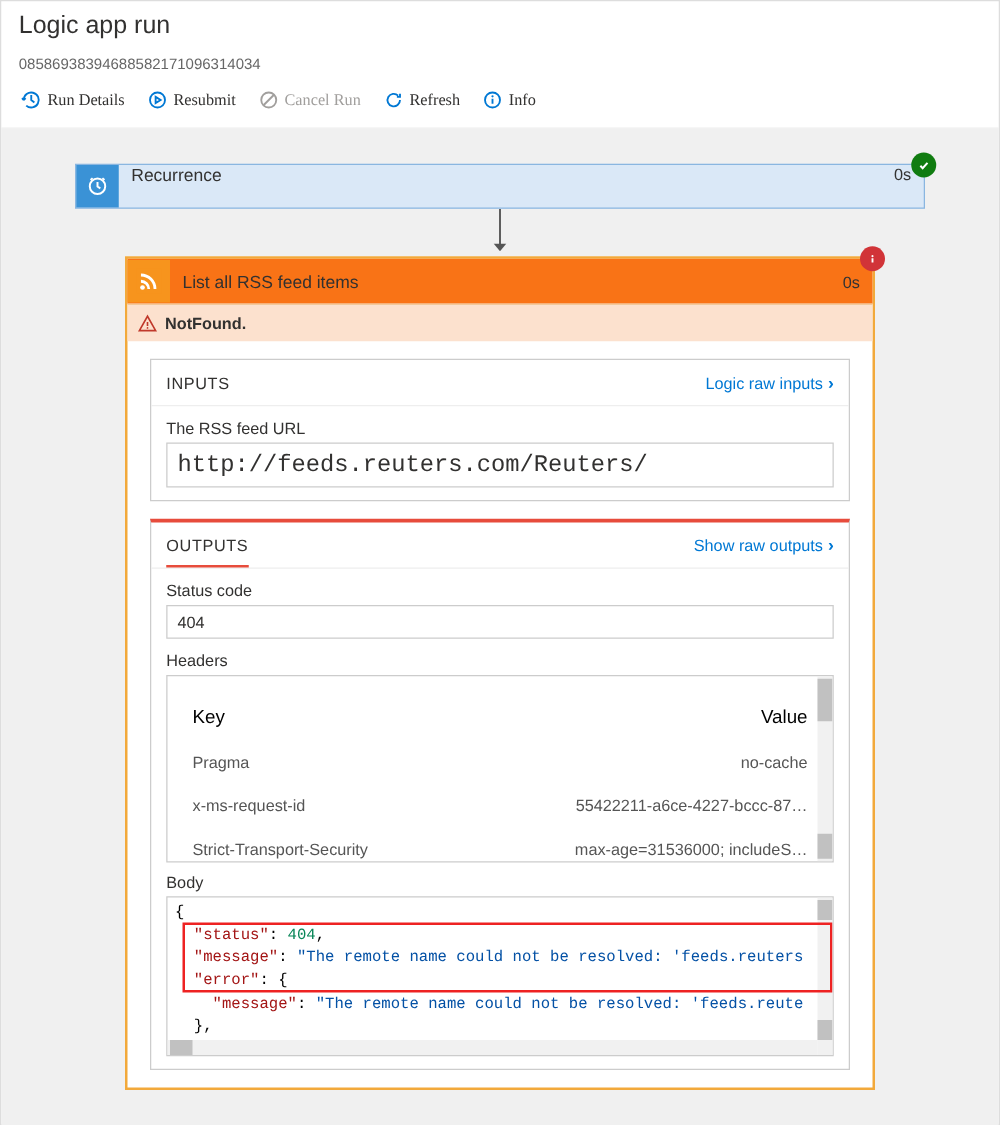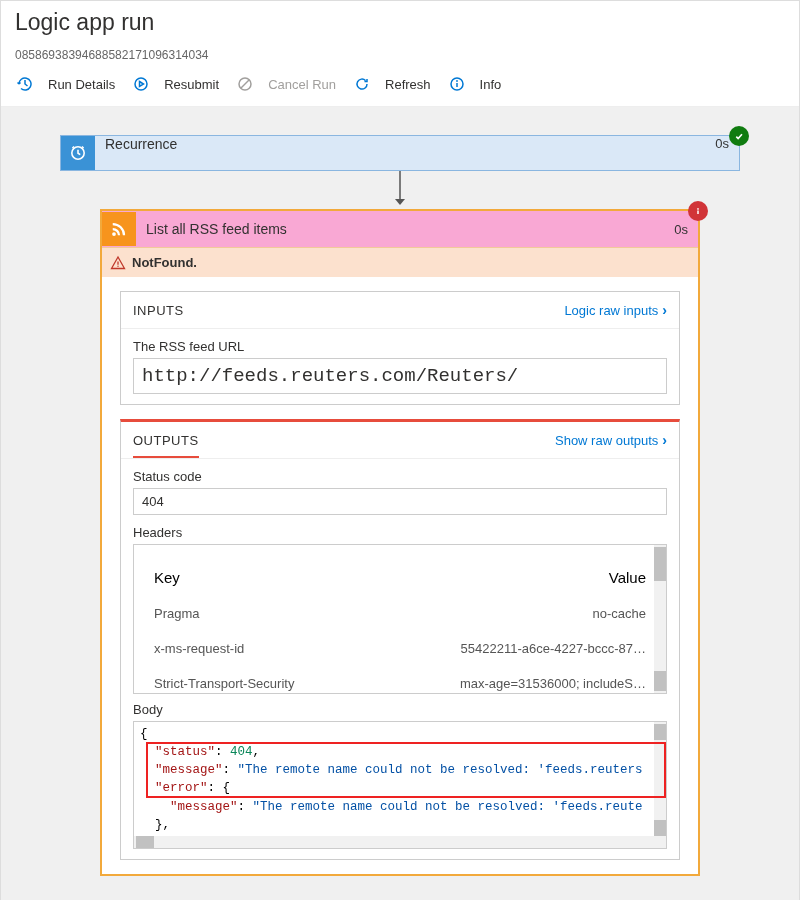--- a/index.html
+++ b/index.html
@@ -1,22 +1,22 @@
 <!DOCTYPE html>
 <html><head>
 <meta charset="utf-8">
 <style>
   * { box-sizing: border-box; margin: 0; padding: 0; }
   body { font-family: "Segoe UI", Arial, sans-serif; font-size: 13px; color: #323130; background: #fff; }
   .page { width: 800px; height: 900px; position: relative; border: 1px solid #ddd; }
   .header { padding: 8px 14px 4px 14px; }
-  .title { font-size: 23px; font-weight: 400; }
+  .title { font-size: 20px; font-weight: 400; }
   .runid { font-size: 12px; color: #666; margin-top: 12px; }
   .toolbar { display: flex; gap: 6px; padding: 6px 10px 10px 10px; border-bottom: 1px solid #eee; align-items: center; }
-  .tb-btn { display: flex; align-items: center; gap: 15px; padding: 4px 6px; cursor: pointer; border-radius: 2px; }
+  .tb-btn { display: flex; align-items: center; gap: 5px; padding: 4px 6px; cursor: pointer; border-radius: 2px; font-family: Liberation Serif, serif; }
   .tb-btn.disabled { color: #a19f9d; cursor: default; }
   .tb-btn .ic { width: 16px; height: 16px; display: flex; align-items: center; justify-content: center; }
   .ic svg { width: 16px; height: 16px; }
   .blue-stroke { stroke: #0078d4; fill: none; stroke-width: 1.5; }
   .grey-stroke { stroke: #a19f9d; fill: none; stroke-width: 1.5; }
 
   .canvas { background: #f0f0f0; padding: 28px 0 0 0; height: calc(900px - 80px); overflow: hidden; position: relative; }
   .flow { display: flex; flex-direction: column; align-items: center; }
 
   .step { width: 680px; border: 1px solid #8ab6e0; display: flex; align-items: flex-start; height: 36px; position: relative; }
@@ -25,21 +25,21 @@
   .step-label { flex: 1; padding: 0 10px; font-size: 14px; }
   .step-dur { padding: 0 10px; font-size: 13px; color: #333; }
   .status-badge { position: absolute; right: -10px; top: -10px; width: 20px; height: 20px; border-radius: 50%; display: flex; align-items: center; justify-content: center; }
   .status-ok { background: #107c10; }
   .status-err { background: #d13438; }
 
   .connector { height: 38px; display: flex; align-items: center; justify-content: center; }
   .connector svg { height: 38px; }
 
   .step-rss-wrap { width: 600px; border: 2px solid #f2a93b; background: #fff; position: relative; }
-  .step-rss-head { display: flex; align-items: center; height: 36px; background: #f9a8d4; }
+  .step-rss-head { display: flex; align-items: center; height: 36px; background: #f97316; }
   .rss-icon { width: 34px; height: 34px; background: #f7941d; display: flex; align-items: center; justify-content: center; }
   .err-row { background: #fce1ce; border-top: 1px solid #f2c99a; height: 30px; display: flex; align-items: center; padding: 0 8px; gap: 6px; font-size: 13px; }
   .warn-ic { width:16px; height:16px; }
 
   .panel { border: 1px solid #ccc; margin: 14px 18px; }
   .panel.outputs { border-top: 3px solid #e74c3c; }
   .panel-head { display: flex; justify-content: space-between; align-items: center; padding: 10px 12px; border-bottom: 1px solid #eee; }
   .panel-title { font-size: 13px; letter-spacing: 0.5px; position: relative; }
   .panel.outputs .panel-title::after { content: ""; position: absolute; left: 0; right: 0; bottom: -10px; height: 2px; background: #e74c3c; }
   .show-raw { color: #0078d4; font-size: 13px; display: flex; align-items: center; gap: 4px; cursor: pointer; }

